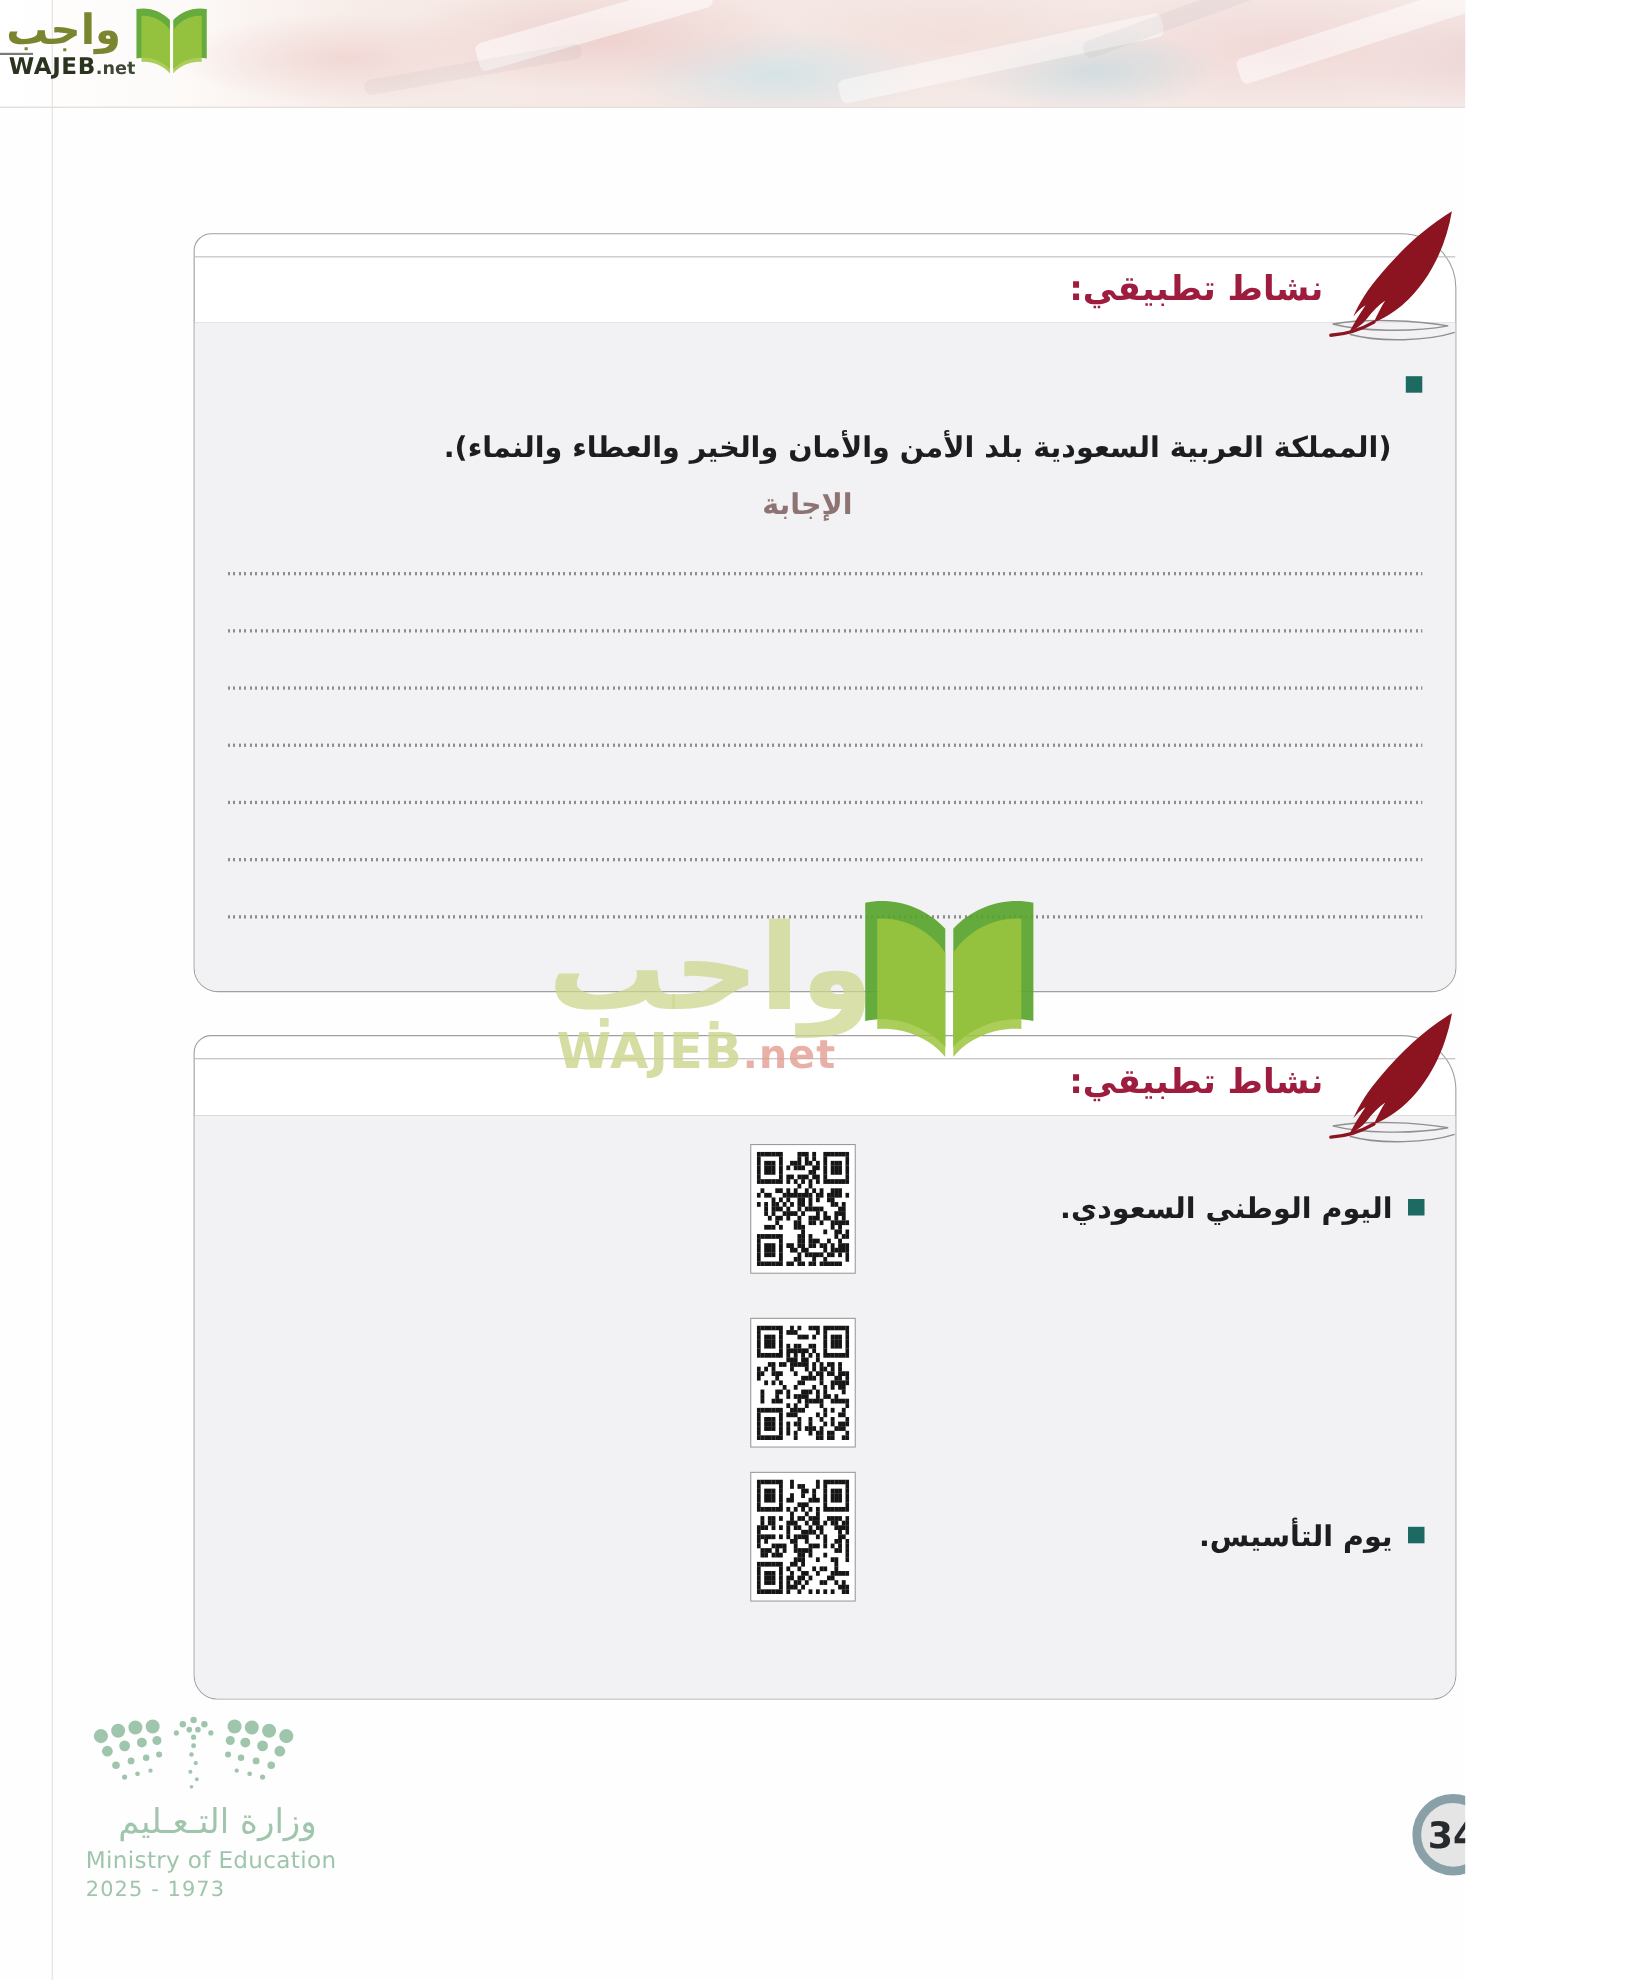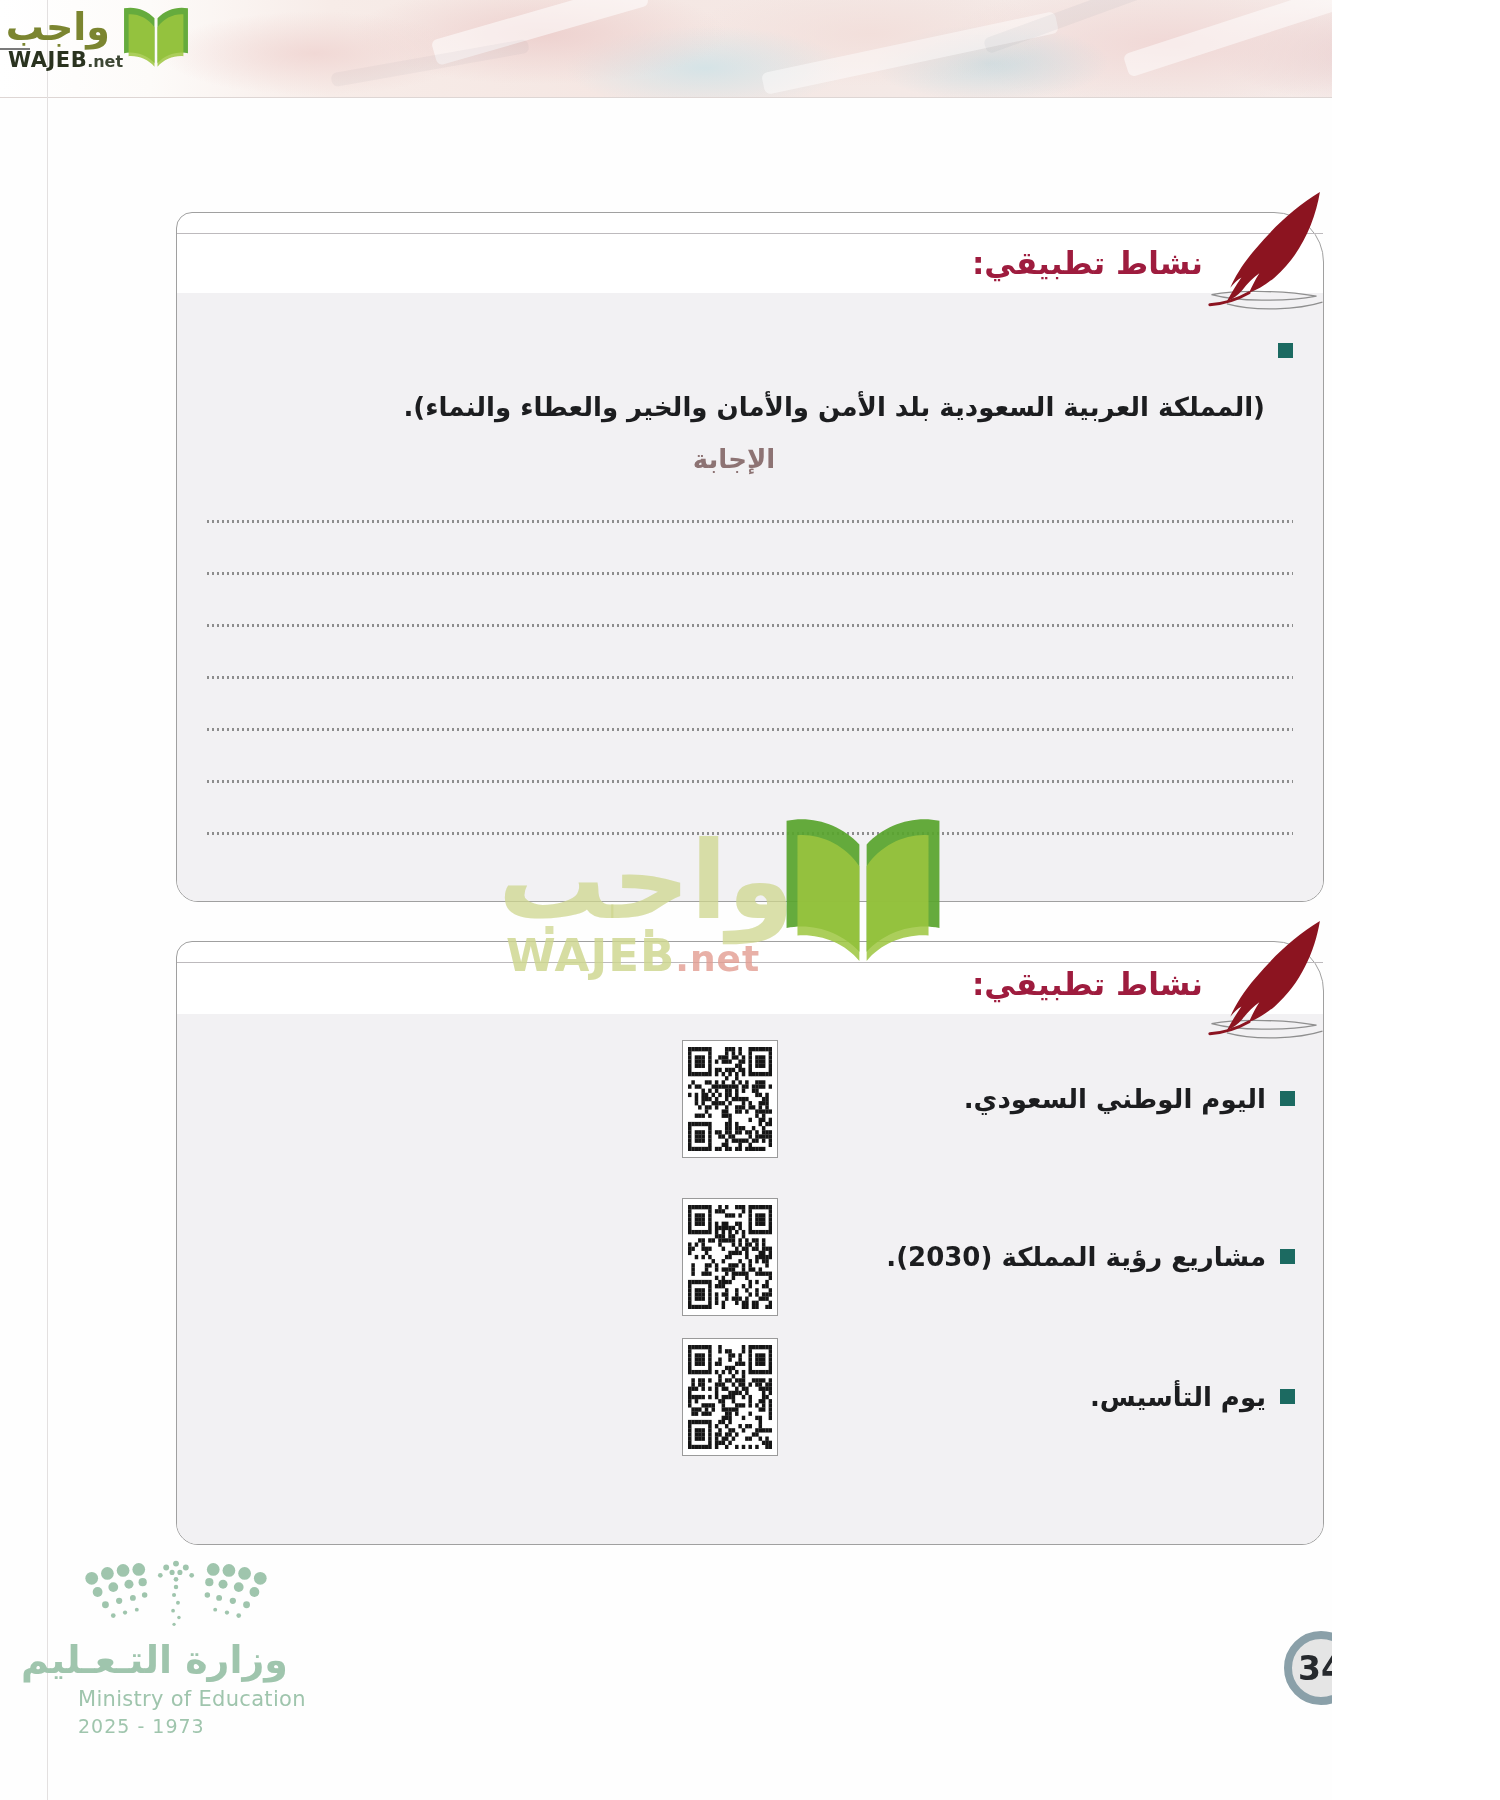--- a/index.html
+++ b/index.html
@@ -88,21 +88,21 @@
              color:rgba(205,214,142,.75);direction:rtl;}
   .wm-latin{position:absolute;left:86px;top:134px;font-size:45px;font-weight:bold;
             color:rgba(205,214,142,.82);letter-spacing:1px;}
   .wm-tld{font-size:36px;color:rgba(226,156,145,.8);}
   .wm-book{position:absolute;right:6px;top:6px;width:182px;height:196px;}
 
   
   .moe{position:absolute;left:78px;top:1556px;width:210px;color:var(--sage,#9fc5ad);}
   .moe-dots{display:block;width:196px;height:74px;}
   .moe-dots circle{fill:var(--sage,#9fc5ad);}
-  .moe-arabic{margin-top:8px;font-size:38px;font-weight:bold;direction:rtl;text-align:right;white-space:nowrap;}
+  .moe-arabic{margin-top:8px;font-size:31px;font-weight:normal;direction:rtl;text-align:right;white-space:nowrap;}
   .moe-english{margin-top:5px;font-size:21px;letter-spacing:.3px;white-space:nowrap;}
   .moe-years{margin-top:4px;font-size:19px;letter-spacing:1px;}
 
   
   .page-num{position:absolute;left:1284px;top:1631px;width:74px;height:74px;border-radius:50%;
             border:8px solid var(--ring,#8aa0a9);background:#e5e5e5;box-sizing:border-box;
             display:flex;align-items:center;justify-content:center;
             font-size:33px;font-weight:bold;color:#26292d;}
 </style>
 </head>
@@ -789,21 +789,20 @@
               <rect x="6" y="24" width="1.04" height="1.04"></rect>
               <rect x="10" y="24" width="1.04" height="1.04"></rect>
               <rect x="16" y="24" width="1.04" height="1.04"></rect>
               <rect x="17" y="24" width="1.04" height="1.04"></rect>
               <rect x="19" y="24" width="1.04" height="1.04"></rect>
               <rect x="20" y="24" width="1.04" height="1.04"></rect>
               <rect x="23" y="24" width="1.04" height="1.04"></rect>
               <rect x="24" y="24" width="1.04" height="1.04"></rect>
             </svg>
           </div>
-        <div class="item-label"><span class="sq-bullet"></span><span>مشاريع رؤية المملكة (2030).</span></div>
       </div>
 
       <div class="qr-row r3">
         <div class="qr-box">
             <svg viewBox="0 0 25 25" preserveAspectRatio="none" fill="#151515">
               <rect x="0" y="0" width="1.04" height="1.04"></rect>
               <rect x="1" y="0" width="1.04" height="1.04"></rect>
               <rect x="2" y="0" width="1.04" height="1.04"></rect>
               <rect x="3" y="0" width="1.04" height="1.04"></rect>
               <rect x="4" y="0" width="1.04" height="1.04"></rect>

